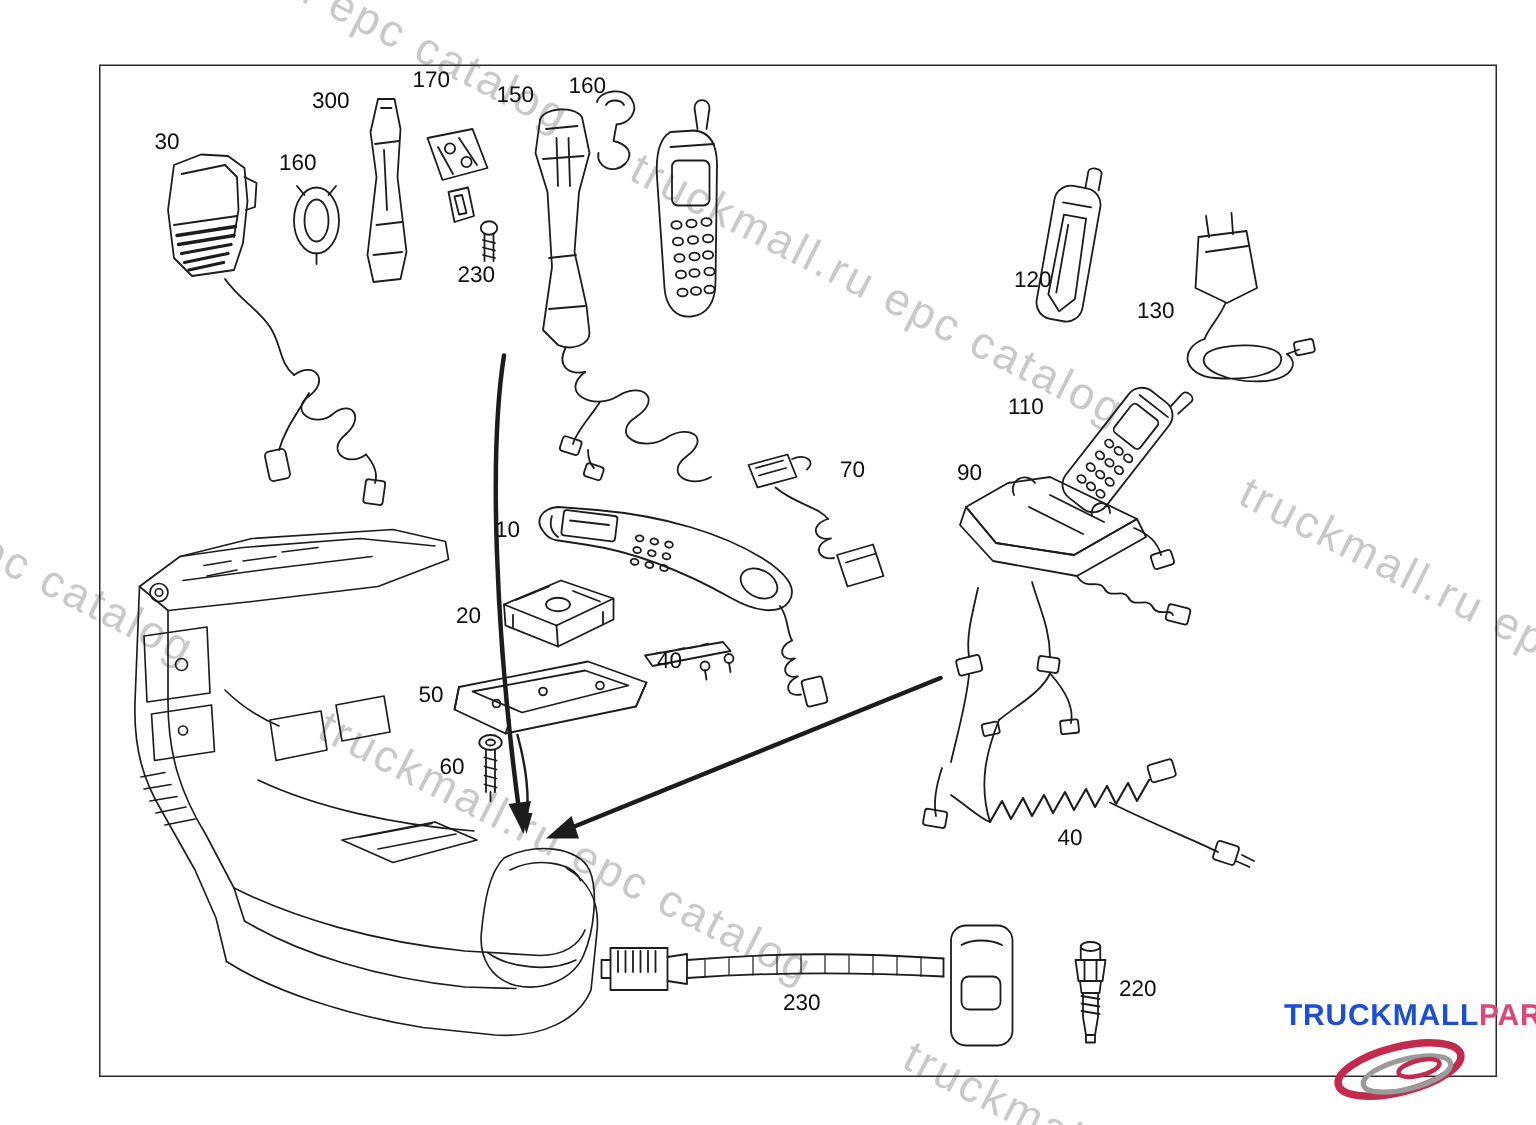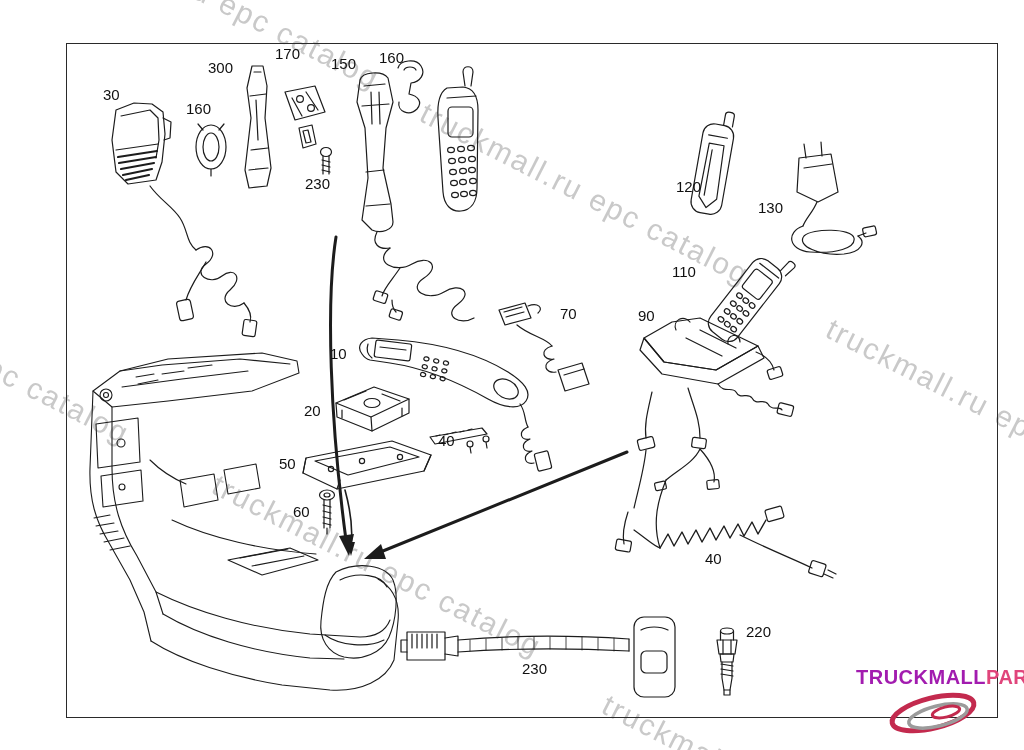--- a/index.html
+++ b/index.html
@@ -18,21 +18,21 @@
   .wm{
     position:absolute;font-size:30px;letter-spacing:2px;color:#c9c9c9;
     white-space:nowrap;transform:rotate(27deg);transform-origin:0 0;
     user-select:none;pointer-events:none;
   }
   .art{position:absolute;left:0;top:0;}
   .logo{
     position:absolute;left:856px;top:666px;font-size:20px;font-weight:bold;
     letter-spacing:.5px;white-space:nowrap;
   }
-  .logo .brand{color:#a21caf;}
+  .logo .brand{color:#1d4ed8;}
   .logo .suffix{color:#e0457b;}
 </style>
 </head>
 <body>
 
 <div class="page">
 
   <div class="wm" style="left:60px;top:-100px">truckmall.ru epc catalog</div>
   <div class="wm" style="left:430px;top:96px">truckmall.ru epc catalog</div>
   <div class="wm" style="left:836px;top:312px">truckmall.ru epc catalog</div>
@@ -356,19 +356,19 @@
   <div class="plabel" style="left:672px;top:264px">110</div>
   <div class="plabel" style="left:560px;top:306px">70</div>
   <div class="plabel" style="left:638px;top:308px">90</div>
   <div class="plabel" style="left:330px;top:346px">10</div>
   <div class="plabel" style="left:304px;top:403px">20</div>
   <div class="plabel" style="left:438px;top:433px">40</div>
   <div class="plabel" style="left:279px;top:456px">50</div>
   <div class="plabel" style="left:293px;top:504px">60</div>
   <div class="plabel" style="left:705px;top:551px">40</div>
   <div class="plabel" style="left:522px;top:661px">230</div>
-  <div class="plabel" style="left:746px;top:624px">220</div>
+  <div class="plabel" style="left:746px;top:652px">220</div>
 
   <div class="logo">
     <span class="brand">TRUCKMALL</span><span class="suffix">PARTS</span>
   </div>
 
 </div>
 
 </body></html>

